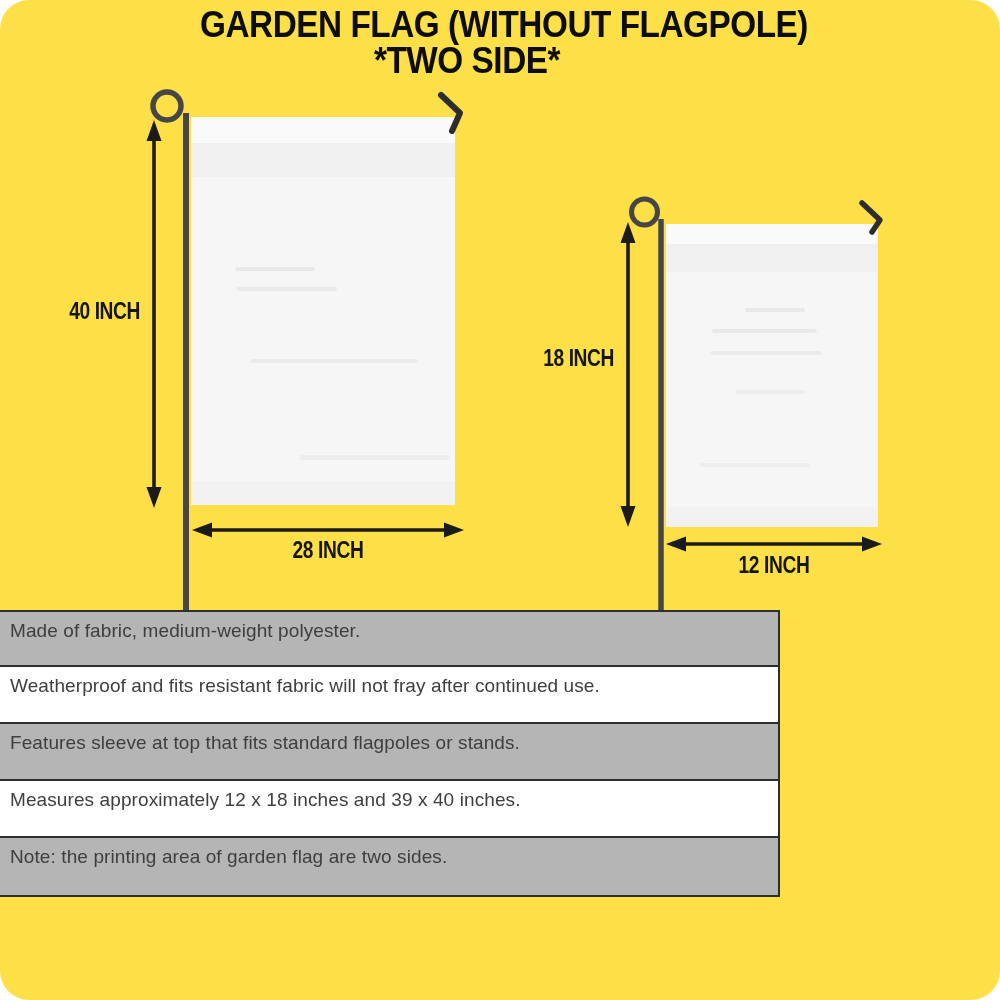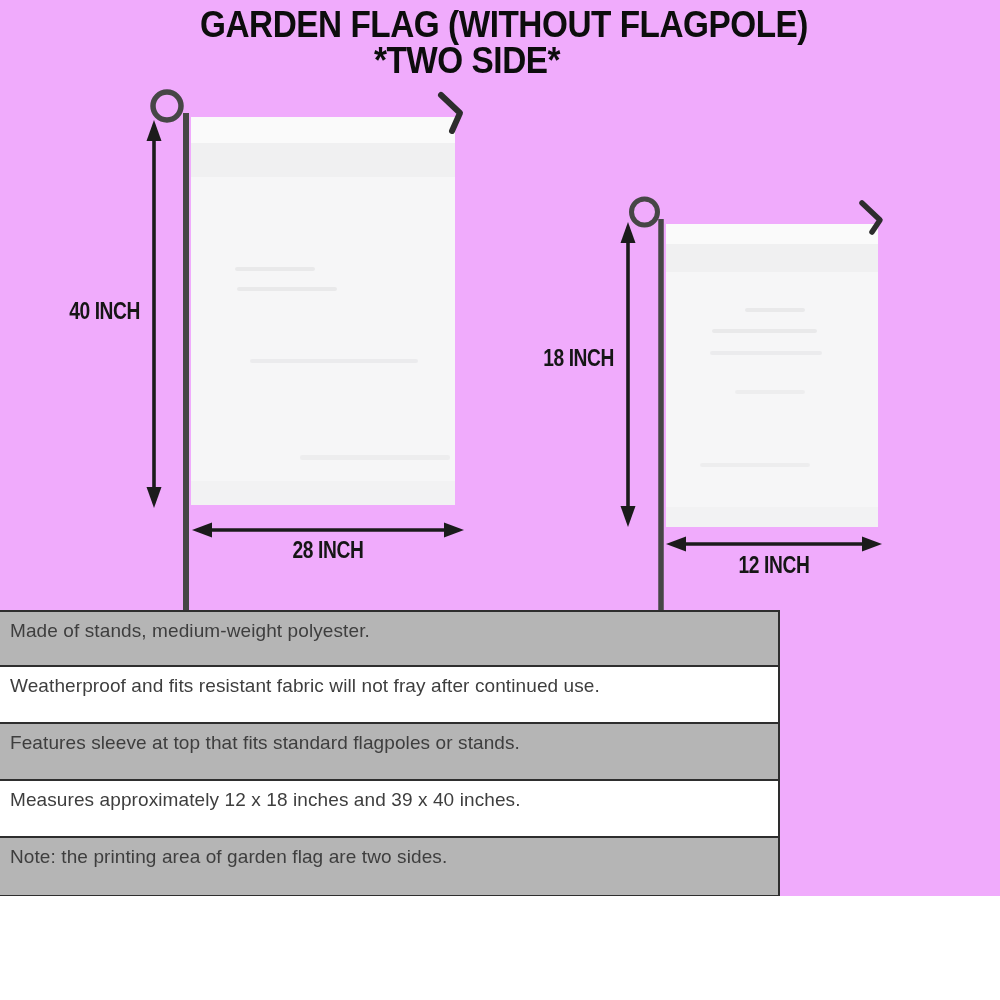--- a/index.html
+++ b/index.html
@@ -12,24 +12,25 @@
     --flag-fill: #f6f6f7;
     --flag-sleeve: #f0f0f1;
     --flag-highlight: #fafafa;
     --fold-color: #e9e9ea;
   }
   * { margin: 0; padding: 0; box-sizing: border-box; }
   html, body { background: #ffffff; }
   .canvas {
     position: relative;
     width: 1000px;
-    height: 896px;
-    background: #f0abfc;
+    height: 1000px;
+    background: #fde047;
     overflow: hidden;
     font-family: "Liberation Sans", sans-serif;
+    border-radius: 29px;
   }
   
   .title-line {
     position: absolute;
     text-align: center;
     font-weight: bold;
     font-size: 37px;
     line-height: 37px;
     color: var(--title-color);
     letter-spacing: -0.5px;
@@ -149,20 +150,20 @@
       </g>
     </g>
   </svg>
 
   <div id="label-40" class="dim-label right-align">40 INCH</div>
   <div id="label-28" class="dim-label center-align">28 INCH</div>
   <div id="label-18" class="dim-label right-align">18 INCH</div>
   <div id="label-12" class="dim-label center-align">12 INCH</div>
 
   <section>
-    <div id="row-0" class="feature-row shaded"><span>Made of stands, medium-weight polyester.</span></div>
+    <div id="row-0" class="feature-row shaded"><span>Made of fabric, medium-weight polyester.</span></div>
     <div id="row-1" class="feature-row"><span>Weatherproof and fits resistant fabric will not fray after continued use.</span></div>
     <div id="row-2" class="feature-row shaded"><span>Features sleeve at top that fits standard flagpoles or stands.</span></div>
     <div id="row-3" class="feature-row"><span>Measures approximately 12 x 18 inches and 39 x 40 inches.</span></div>
     <div id="row-4" class="feature-row shaded"><span>Note: the printing area of garden flag are two sides.</span></div>
   </section>
 
 </div>
 
 </body></html>

